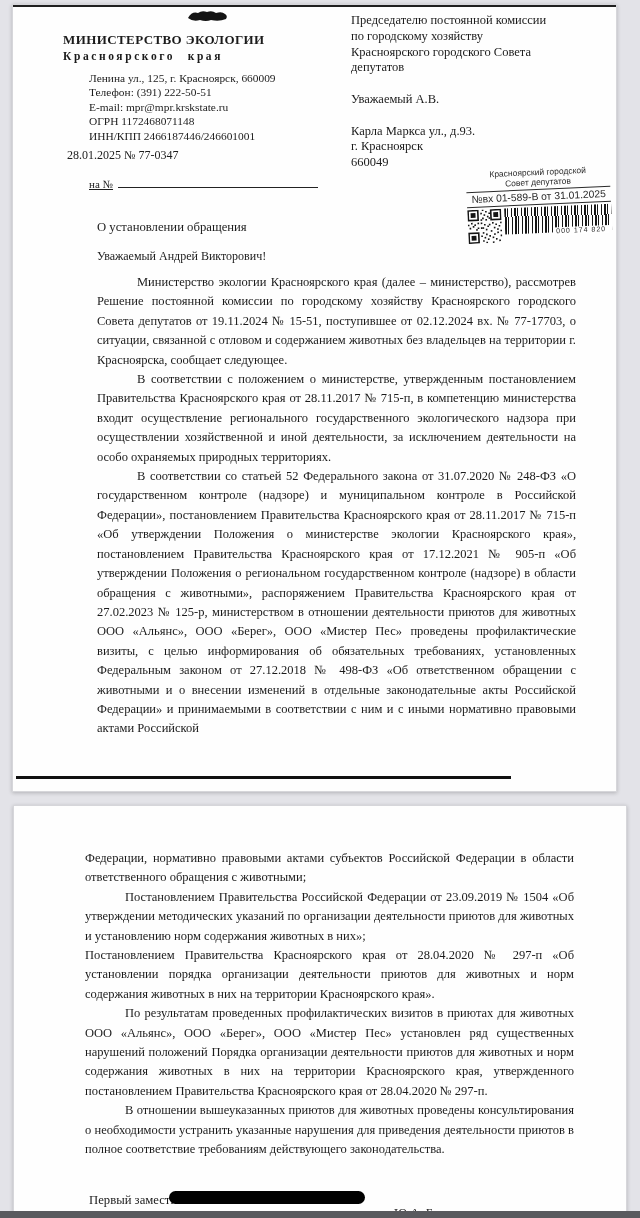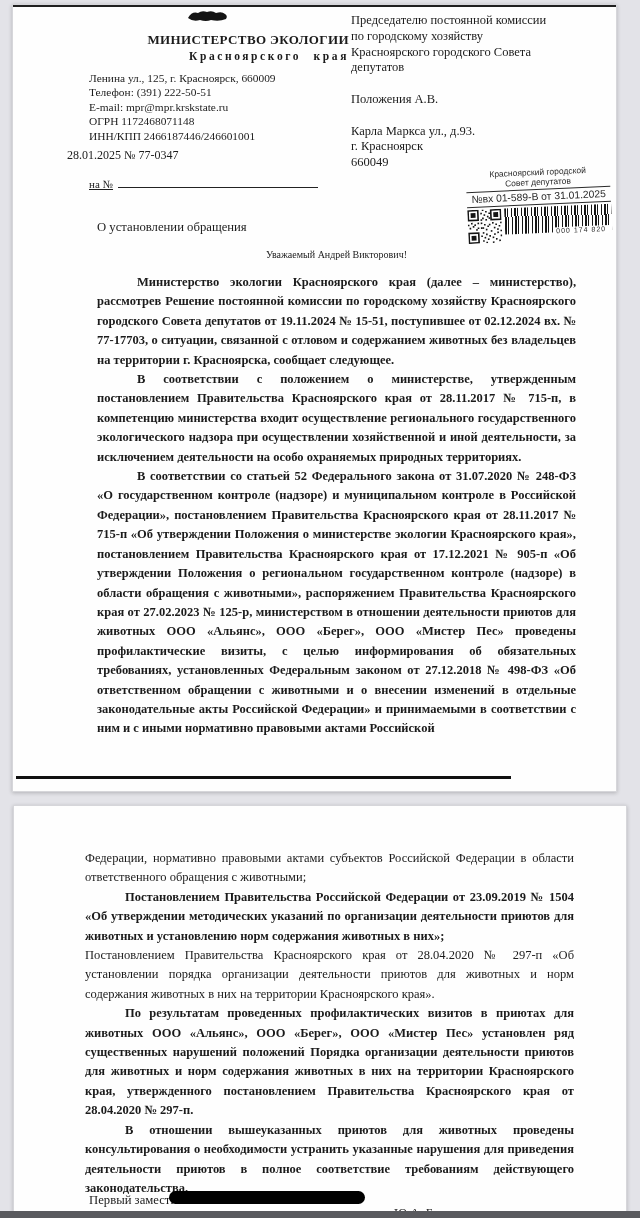--- a/index.html
+++ b/index.html
@@ -7,21 +7,21 @@
           font-family:"Liberation Serif",serif;color:#1b1b1b;}
   .page{position:absolute;background:#fefefe;border:1px solid #d6d6da;
         box-shadow:0 1px 4px rgba(0,0,0,.22);box-sizing:border-box;}
   .page1{left:12px;top:4px;width:605px;height:788px;}
   .page2{left:13px;top:805px;width:614px;height:414px;}
   .abs{position:absolute;}
 
   
   .top-scan-line{position:absolute;left:0;top:0;width:100%;height:2px;background:#202020;}
   .emblem{position:absolute;left:172px;top:4px;}
-  .lh-center{left:50px;top:27px;width:286px;text-align:right;}
+  .lh-center{left:50px;top:27px;width:286px;text-align:left;}
   .lh-name1{font-weight:bold;font-size:13px;letter-spacing:.4px;}
   .lh-name2{font-weight:bold;font-size:11.5px;letter-spacing:2.6px;word-spacing:7px;margin-top:2px;}
   .lh-addr{left:76px;top:66px;font-size:11.4px;line-height:14.4px;}
   .lh-date{left:54px;top:143px;width:286px;text-align:left;font-size:12px;}
   .lh-refline{left:76px;top:171px;font-size:11px;text-decoration:underline;}
   .ref-underline{display:inline-block;width:200px;border-bottom:1px solid #222;height:11px;margin-left:5px;}
 
   
   .addressee{left:338px;top:8px;width:250px;font-size:12.5px;line-height:15.8px;}
   .addr-gap{height:15.8px;}
@@ -32,24 +32,24 @@
   .stamp-org{font-size:8.5px;line-height:9.5px;text-align:center;border-bottom:1.5px solid #2a2a2a;padding-bottom:2px;}
   .stamp-reg{font-size:10.3px;text-align:center;border-bottom:1.5px solid #2a2a2a;padding:1px 0 2px 0;white-space:nowrap;}
   .stamp-codes{display:flex;align-items:flex-start;margin-top:2px;}
   .qr-svg{width:34px;height:34px;display:block;}
   .barcode{flex:1;height:26px;margin-left:3px;position:relative;
            background:repeating-linear-gradient(90deg,#151515 0 2px,#fff 2px 3px,#151515 3px 4px,#fff 4px 7px,#151515 7px 8px,#fff 8px 10px);}
   .barcode-num{position:absolute;right:3px;bottom:-3px;background:#fff;font-size:7px;line-height:8px;padding:0 3px;letter-spacing:1px;}
 
   
   .subject{left:84px;top:215px;font-size:12.7px;}
-  .salutation{left:84px;top:244px;width:479px;text-align:center;font-size:10px;}
+  .salutation{left:84px;top:244px;width:479px;text-align:left;font-size:12px;}
   .body-text{left:84px;top:268px;width:479px;}
   .body-text p, .body2 p{margin:0;text-align:justify;font-size:12.5px;line-height:19.4px;}
-  .ind{text-indent:40px;font-weight:bold;}
+  .ind{text-indent:40px;}
   .scan-bottom-line{left:3px;top:771px;width:495px;height:3px;background:#111;}
 
   
   .body2{left:71px;top:43px;width:489px;}
   .sig-title{left:75px;top:387px;font-size:12.7px;}
   .redaction{left:155px;top:385px;width:196px;height:13px;background:#000;border-radius:7px;}
   .sig-name-clip{left:380px;top:400px;width:120px;height:8px;overflow:hidden;font-size:12.7px;}
 
   .bottom-bar{position:absolute;left:0;top:1211px;width:640px;height:7px;background:#595a5e;}
 </style>
@@ -83,21 +83,21 @@
     <div class="abs lh-refline">
       <span>на №</span><span class="ref-underline"></span>
     </div>
 
     <div class="abs addressee">
       <div>Председателю постоянной комиссии</div>
       <div>по городскому хозяйству</div>
       <div>Красноярского городского Совета</div>
       <div>депутатов</div>
       <div class="addr-gap"></div>
-      <div>Положения А.В.</div>
+      <div>Уважаемый А.В.</div>
       <div class="addr-gap"></div>
       <div>Карла Маркса ул., д.93.</div>
       <div>г. Красноярск</div>
       <div>660049</div>
     </div>
 
     <div class="abs stamp">
       <div class="stamp-org">
         <div>Красноярский городской</div>
         <div>Совет депутатов</div>

